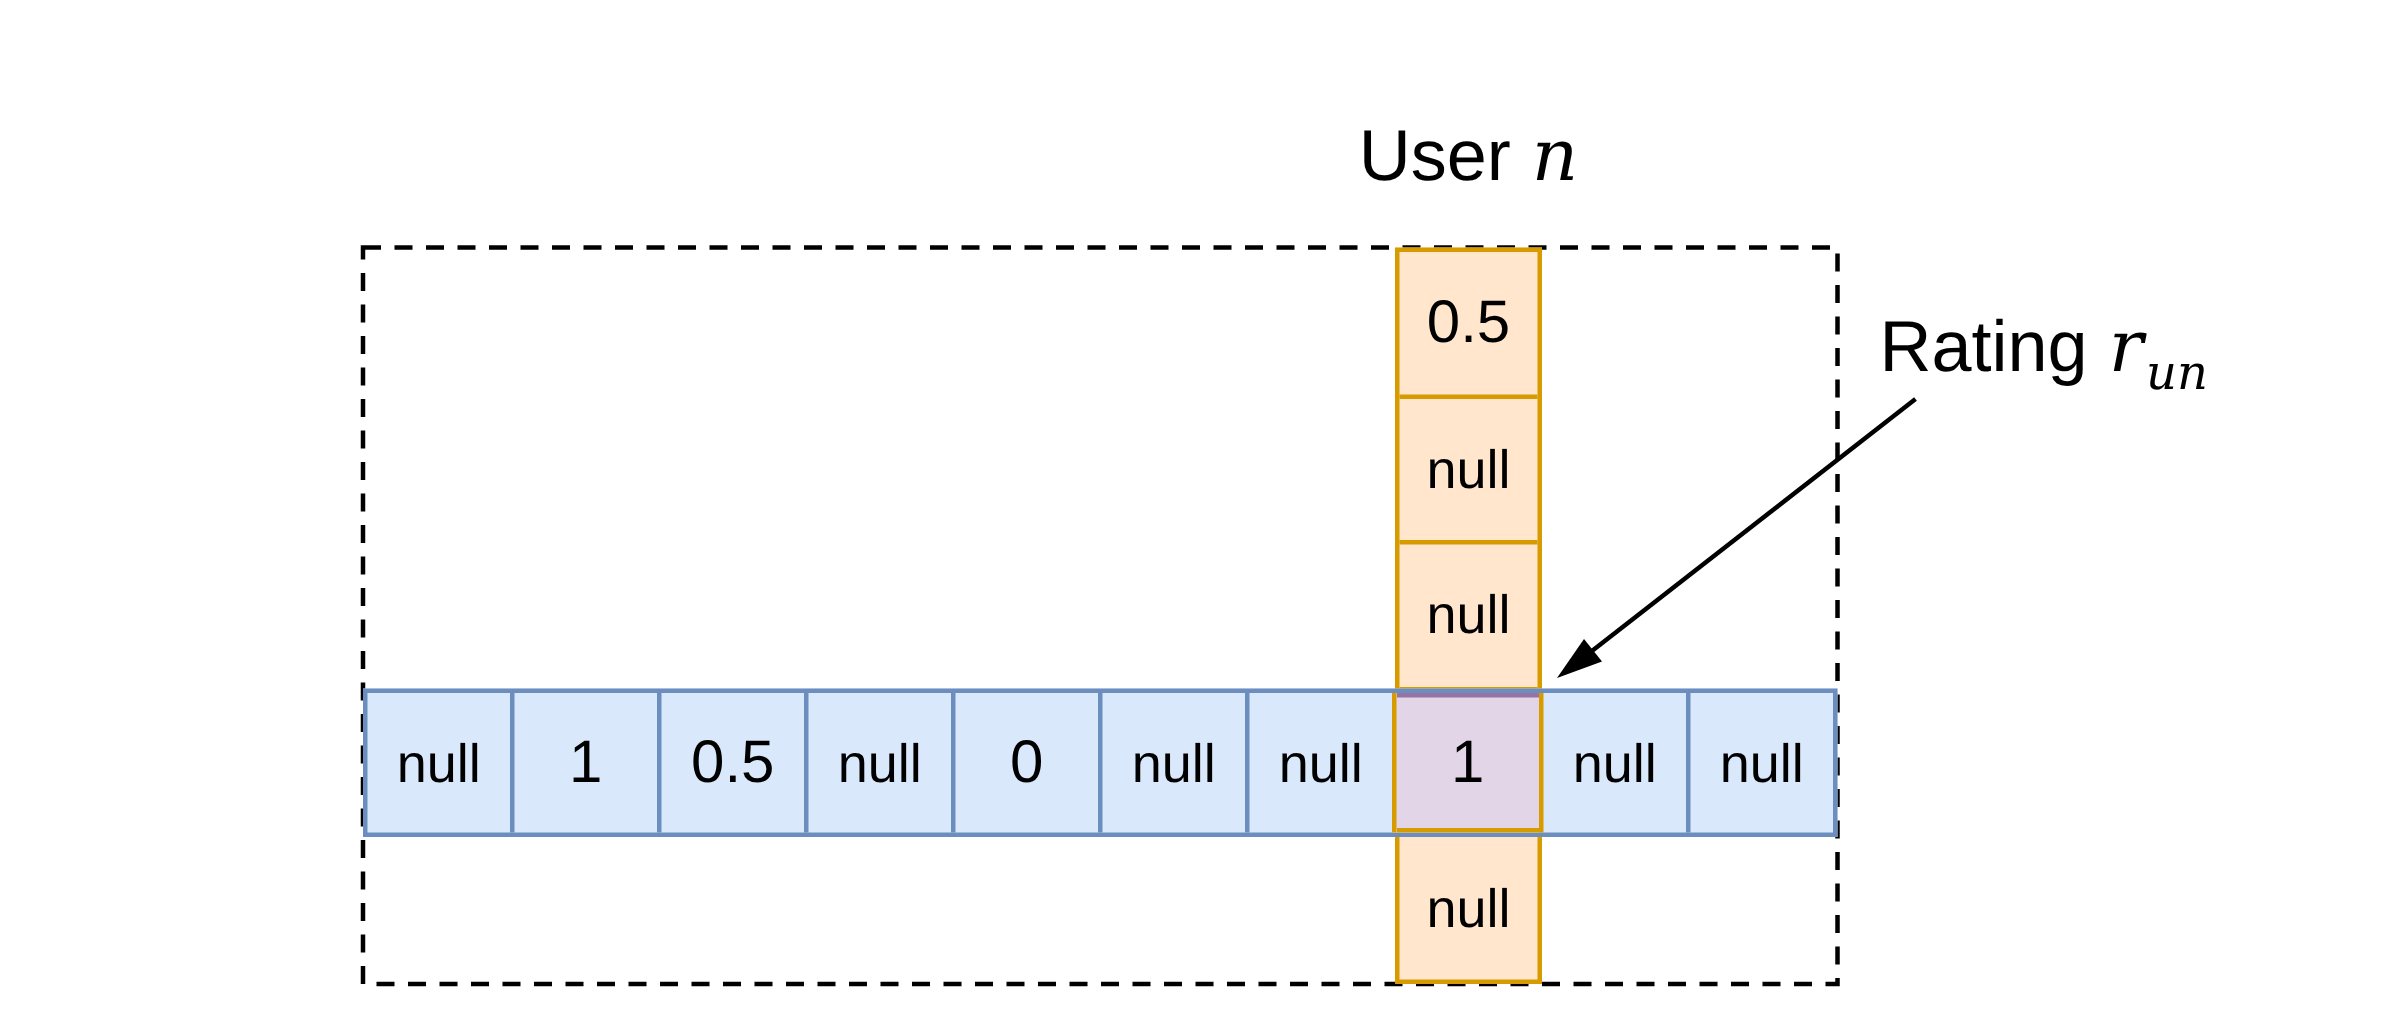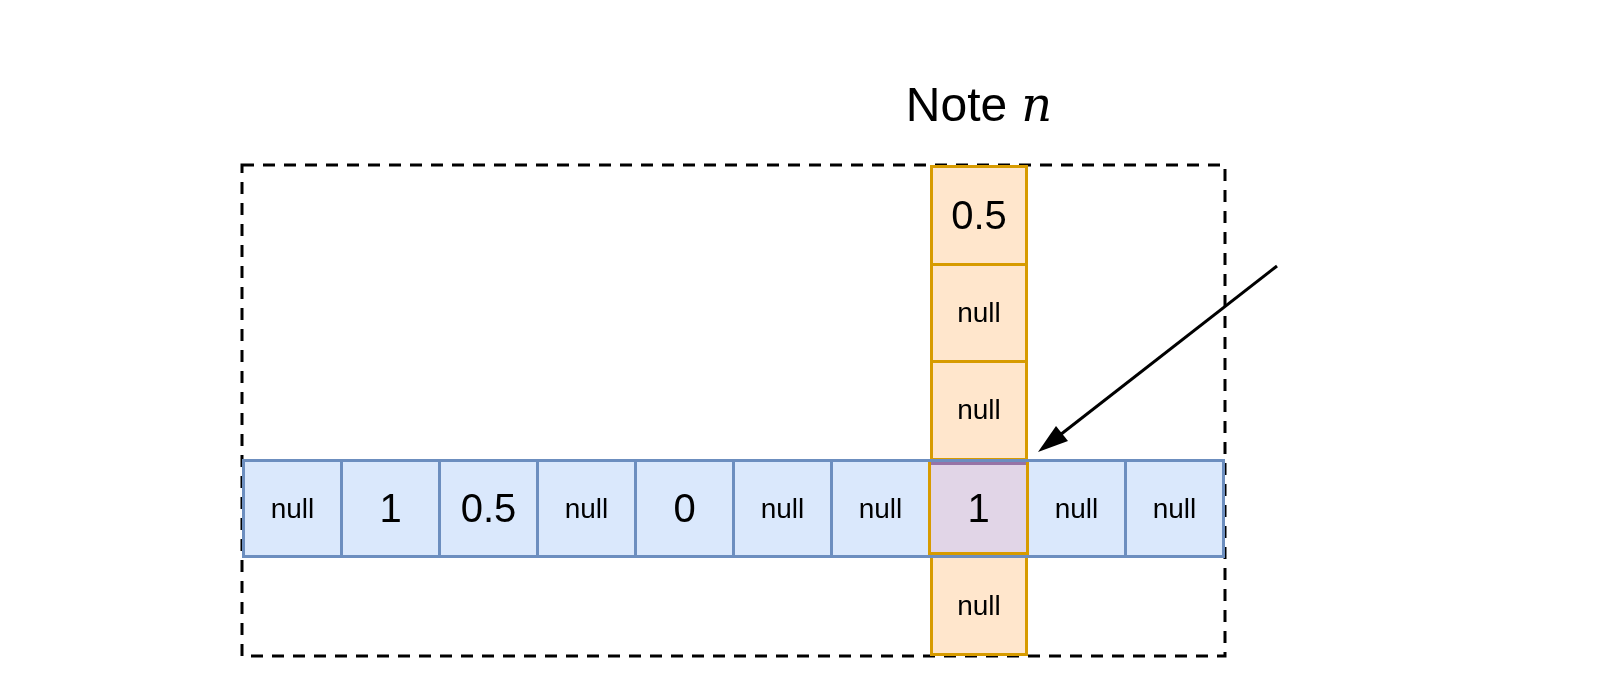--- a/index.html
+++ b/index.html
@@ -51,21 +51,21 @@
     z-index:3;
   }
   .user-row .cell{border-left:3px solid var(--row-border);}
   .user-row .cell:first-child{border-left:none;}
 
   .cell{
     flex:1 1 0;
     display:flex;
     align-items:center;
     justify-content:center;
-    font-size:28px;
+    font-size:36px;
     color:var(--ink);
   }
   .cell.num{font-size:40px;}
   .user-row .cell.ix{
     background:var(--ix-fill);
     border-left:3px solid var(--col-border);
     box-shadow:inset 0 3px 0 var(--ix-border), inset 0 -3px 0 var(--col-border);
   }
   .user-row .cell.after-ix{border-left:3px solid var(--col-border);}
 
@@ -118,23 +118,26 @@
     <div class="cell">null</div>
     <div class="cell num">0</div>
     <div class="cell">null</div>
     <div class="cell">null</div>
     <div class="cell num ix">1</div>
     <div class="cell after-ix">null</div>
     <div class="cell">null</div>
   </div>
 
   <div class="label note-label">
-    <span>Note</span><span class="mvar">n</span>
+    <span>User</span><span class="mvar">n</span>
   </div>
 
 
+  <div class="label rating-label">
+    <span>Rating</span><span class="mvar">r</span><span class="msub">un</span>
+  </div>
 
   <svg class="layer arrow-layer" width="1600" height="684" viewBox="0 0 1600 684">
     <line x1="1277" y1="266" x2="1060" y2="435" stroke="#000000" stroke-width="3"></line>
     <polygon points="1038,452 1056,426 1068,441" fill="#000000"></polygon>
   </svg>
 
 </div>
 
 </body></html>

